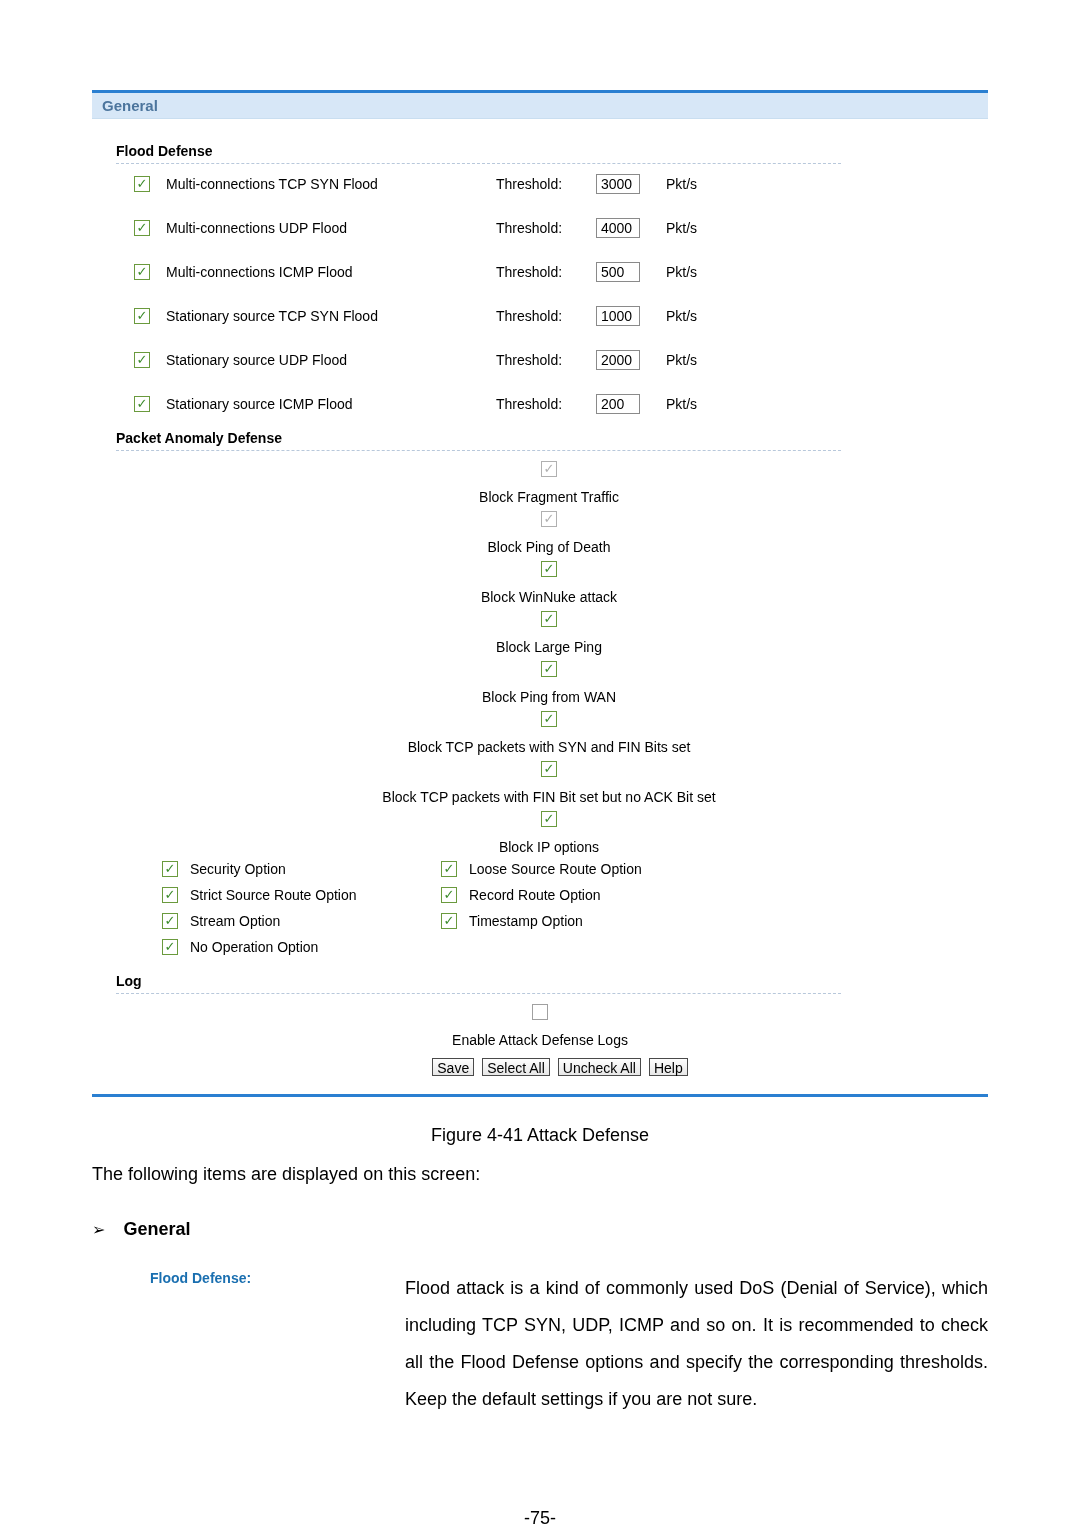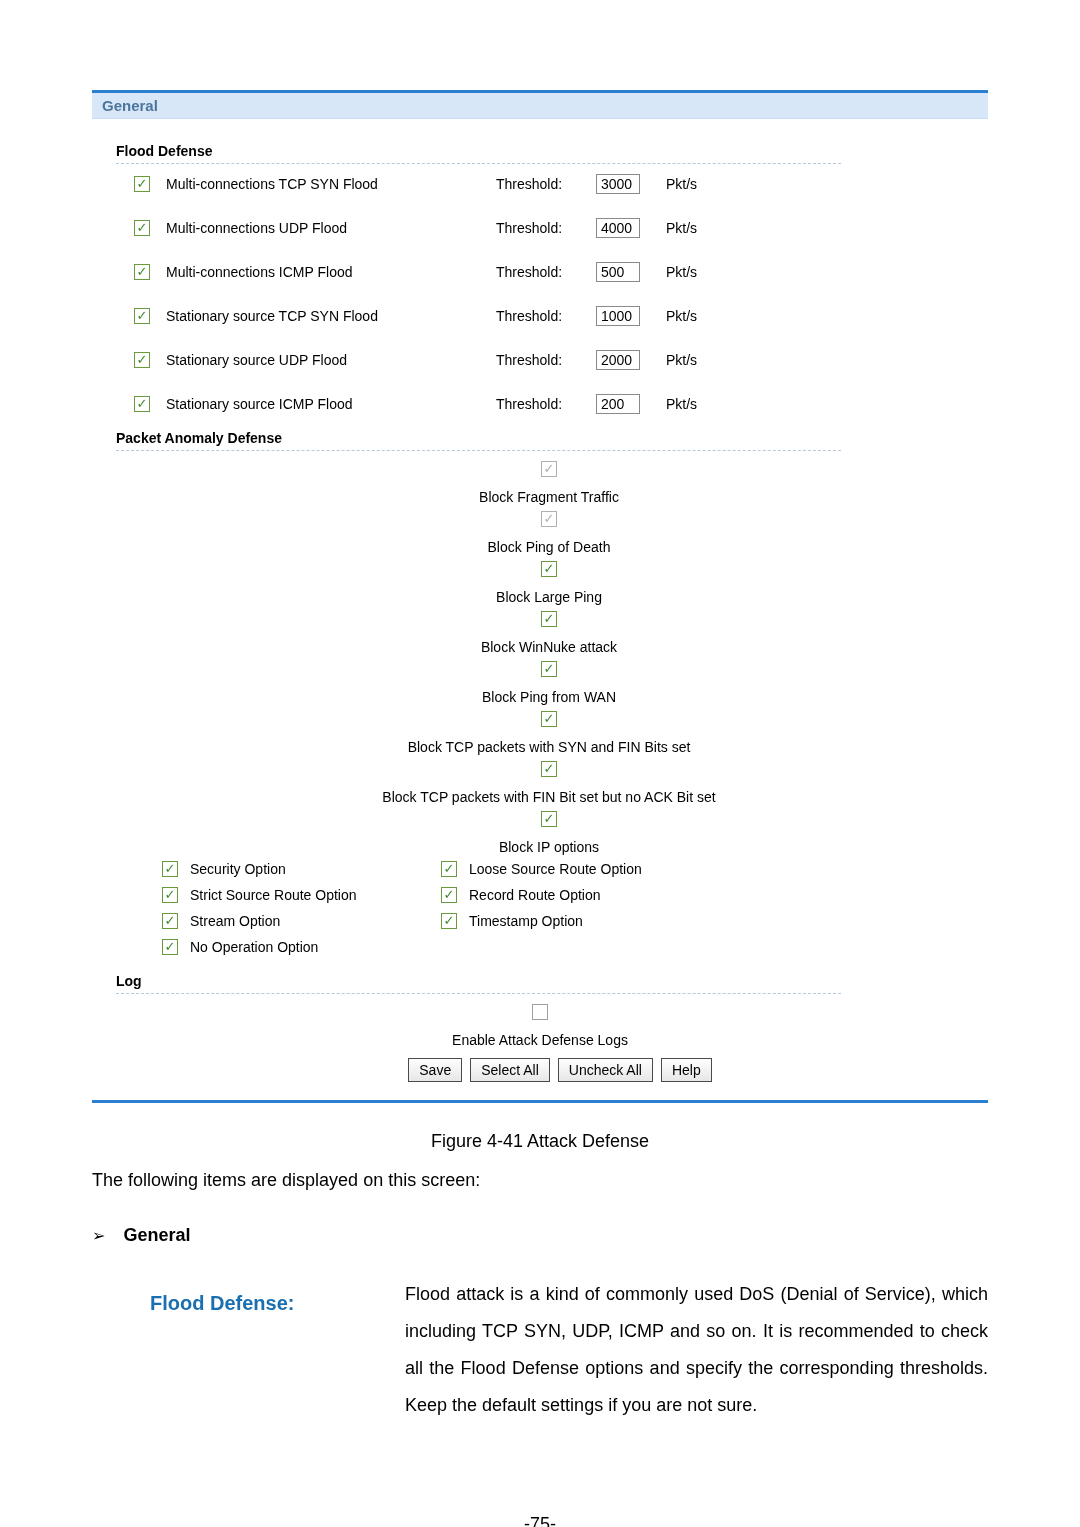--- a/index.html
+++ b/index.html
@@ -106,23 +106,23 @@
     justify-content: center;
     margin-top: 10px;
     margin-left: 40px;
     margin-bottom: 4px;
   }
   .btn {
     font-family: inherit;
     font-size: 14px;
     border: 1px solid #4a4a4a;
     background: linear-gradient(#fefefe, #e7e7e7);
-    padding: 1px 10px;
+    padding: 1px 4px;
     cursor: pointer;
-    height: 24px;
+    height: 18px;
   }
   .figure-caption {
     text-align: center;
     font-size: 18px;
     margin: 28px 0 14px 0;
     font-family: Arial, sans-serif;
   }
   .body-text {
     font-size: 18px;
     font-family: Arial, sans-serif;
@@ -137,21 +137,21 @@
   }
   .bullet-row .tri { font-size: 16px; }
   .bullet-row .bl { font-weight: bold; font-size: 18px; }
   .def-grid {
     display: grid;
     grid-template-columns: 225px 1fr;
     column-gap: 30px;
     margin: 30px 0 0 58px;
     font-family: Arial, sans-serif;
   }
-  .def-label { color: #1a6fb0; font-weight: bold; font-size: 20px; margin-top: 16px; }
+  .def-label { color: #1a6fb0; font-weight: bold; font-size: 14px; }
   .def-text { font-size: 18px; line-height: 2.05; text-align: justify; }
   .footer {
     text-align: center;
     font-size: 18px;
     font-family: Arial, sans-serif;
     margin-top: 90px;
   }
 </style>
 </head>
 <body>
@@ -209,25 +209,25 @@
         <div class="row">
             <span class="chk checked disabled"></span>
             <span>Block Fragment Traffic</span>
           </div>
         <div class="row">
             <span class="chk checked disabled"></span>
             <span>Block Ping of Death</span>
           </div>
         <div class="row">
             <span class="chk checked"></span>
+            <span>Block WinNuke attack</span>
+          </div>
+        <div class="row">
+            <span class="chk checked"></span>
             <span>Block Large Ping</span>
-          </div>
-        <div class="row">
-            <span class="chk checked"></span>
-            <span>Block WinNuke attack</span>
           </div>
         <div class="row">
             <span class="chk checked"></span>
             <span>Block Ping from WAN</span>
           </div>
         <div class="row">
             <span class="chk checked"></span>
             <span>Block TCP packets with SYN and FIN Bits set</span>
           </div>
         <div class="row">

